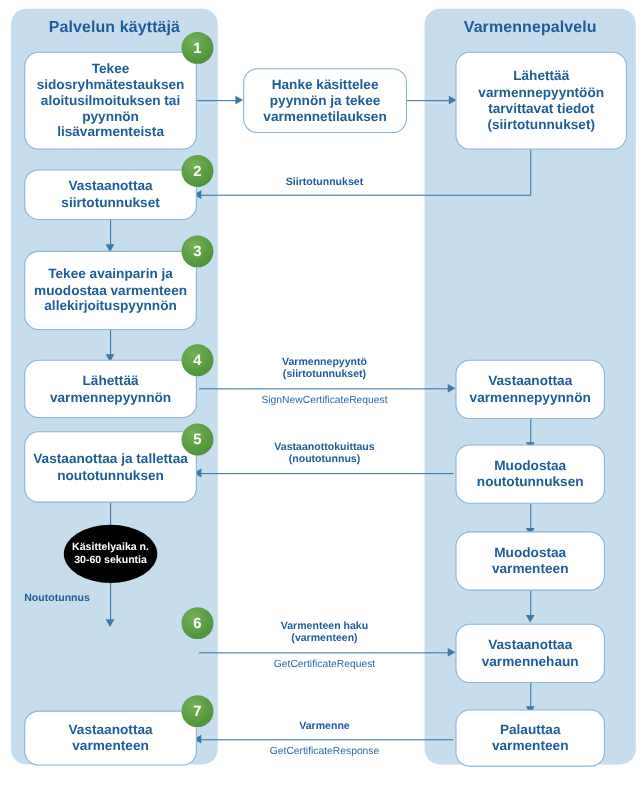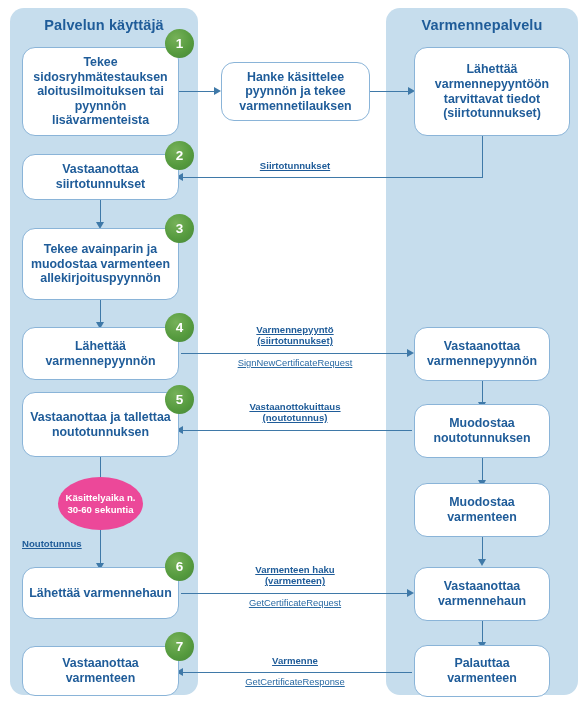--- a/index.html
+++ b/index.html
@@ -63,21 +63,21 @@
     font-size: 13.5px;
     display: flex;
     align-items: center;
     justify-content: center;
     z-index: 6;
   }
   
   .delay {
     position: absolute;
     border-radius: 50%;
-    background: #ec4899;
+    background: #000000;
     color: #ffffff;
     font-weight: bold;
     font-size: 9.6px;
     line-height: 11.6px;
     display: flex;
     align-items: center;
     justify-content: center;
     text-align: center;
     z-index: 5;
   }
@@ -114,21 +114,20 @@
   }
   
   .elabel {
     position: absolute;
     text-align: center;
     color: #1f5c99;
     font-weight: bold;
     font-size: 9.6px;
     line-height: 11.3px;
     white-space: pre-line;
-    text-decoration: underline;
   }
   .elabel.sub {
     font-weight: normal;
     font-size: 9.4px;
     color: #2a6aa3;
   }
   .elabel.left {
     text-align: left;
   }
 </style>
@@ -217,27 +216,24 @@
   </div>
 
   <div class="node" style="left:22px; top:392px; width:157px; height:65px;">
     <span>Vastaanottaa ja tallettaa noutotunnuksen</span>
   </div>
 
   <div class="node" style="left:414px; top:404px; width:136px; height:54px;">
     <span>Muodostaa noutotunnuksen</span>
   </div>
 
-  <div class="node" style="left:414px; top:483px; width:136px; height:54px;">
+  <div class="node" style="left:414px; top:483px; width:136px; height:54px;border-radius:14px;">
     <span>Muodostaa varmenteen</span>
   </div>
 
-  <div class="node" style="left:22px; top:567px; width:157px; height:52px;">
-    <span>Lähettää varmennehaun</span>
-  </div>
 
   <div class="node" style="left:414px; top:567px; width:136px; height:54px;">
     <span>Vastaanottaa varmennehaun</span>
   </div>
 
   <div class="node" style="left:22px; top:646px; width:157px; height:50px;">
     <span>Vastaanottaa varmenteen</span>
   </div>
 
   <div class="node" style="left:414px; top:645px; width:136px; height:52px;">

